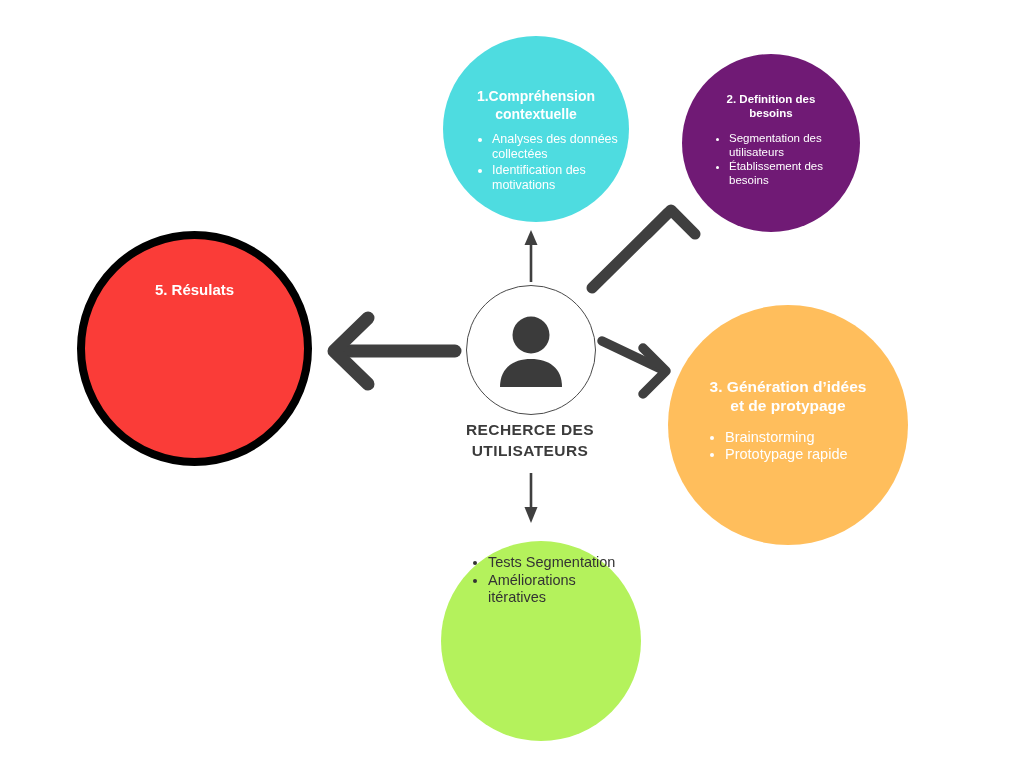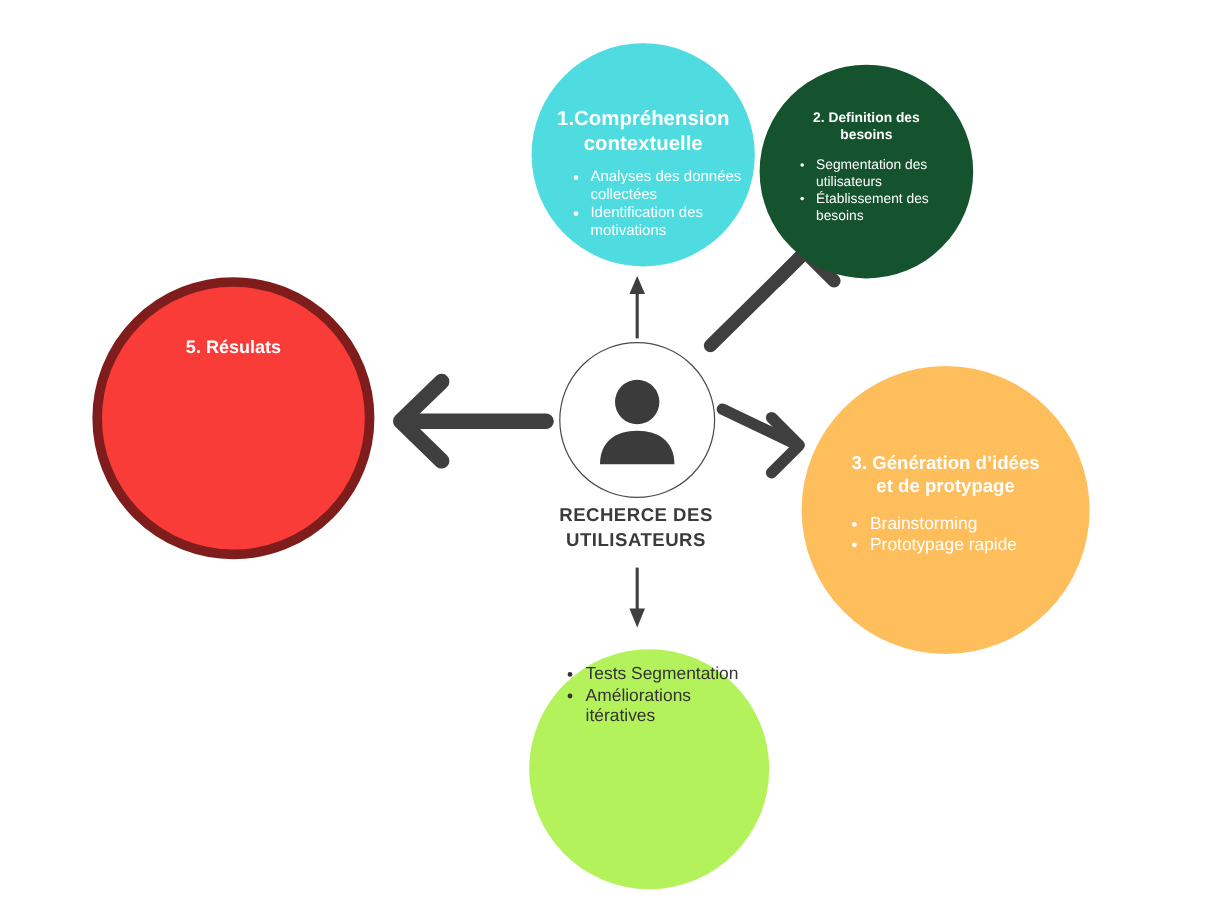--- a/index.html
+++ b/index.html
@@ -47,29 +47,29 @@
     margin: 0;
   }
 
   
   #node-1 {
     left: 443px; top: 36px;
     width: 186px; height: 186px;
     background: #4EDCE0;
     color: #ffffff;
   }
-  #node-1 .ttl { font-size: 17px; padding-top: 52px; }
+  #node-1 .ttl { font-size: 14px; padding-top: 52px; }
   #node-1 ul { font-size: 12.5px; margin-top: 9px; padding-left: 40px; width: 168px; box-sizing: border-box;}
   #node-1 li { margin-bottom: 0px; }
 
   
   #node-2 {
-    left: 633px; top: 54px;
+    left: 682px; top: 54px;
     width: 178px; height: 178px;
-    background: #14532d;
+    background: #701a75;
     color: #ffffff;
   }
   #node-2 .ttl { font-size: 11.5px; padding-top: 38px; }
   #node-2 ul { font-size: 11.5px; margin-top: 10px; padding-left: 38px; width: 160px; box-sizing: border-box;}
 
   
   #node-3 {
     left: 668px; top: 305px;
     width: 240px; height: 240px;
     background: #FFBE5C;
@@ -87,21 +87,21 @@
   }
   #node-4 .ttl { font-size: 15px; padding-top: 32px; text-align: left; width: 112px; margin-right: 18px;}
   #node-4 ul { font-size: 14.5px; margin-top: 13px; padding-left: 42px; width: 190px; box-sizing: border-box;}
 
   
   #node-5 {
     left: 77px; top: 231px;
     width: 235px; height: 235px;
     background: #FA3C38;
     color: #ffffff;
-    border: 8px solid #7f1d1d;
+    border: 8px solid #000000;
   }
   #node-5 .ttl { font-size: 15px; padding-top: 42px; }
   #node-5 ul { font-size: 15px; margin-top: 30px; padding-left: 30px; width: 219px; box-sizing: border-box;}
 
   
   #center-node {
     position: absolute;
     left: 466px; top: 285px;
     width: 128px; height: 128px;
     border-radius: 50%;

